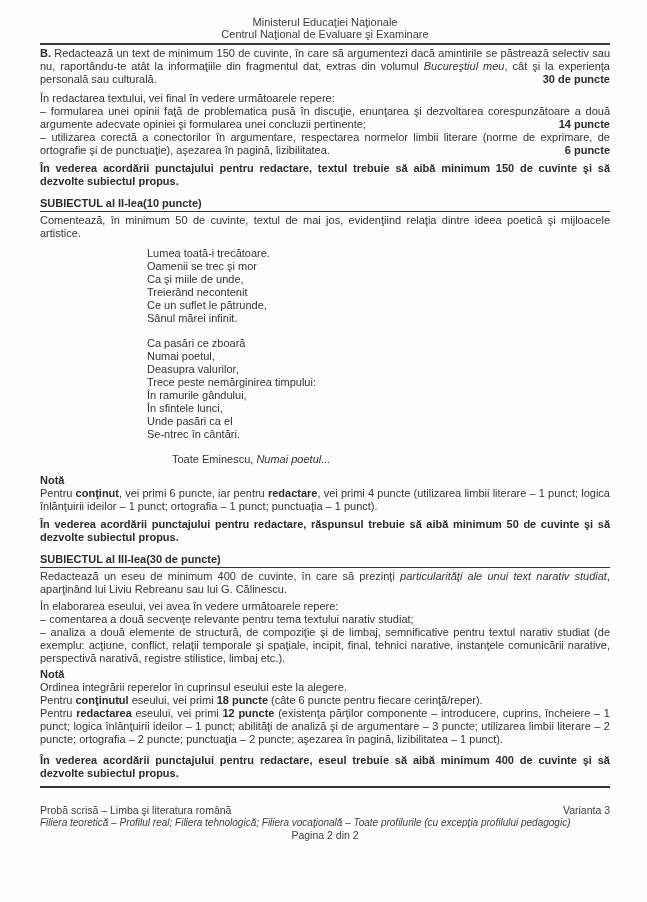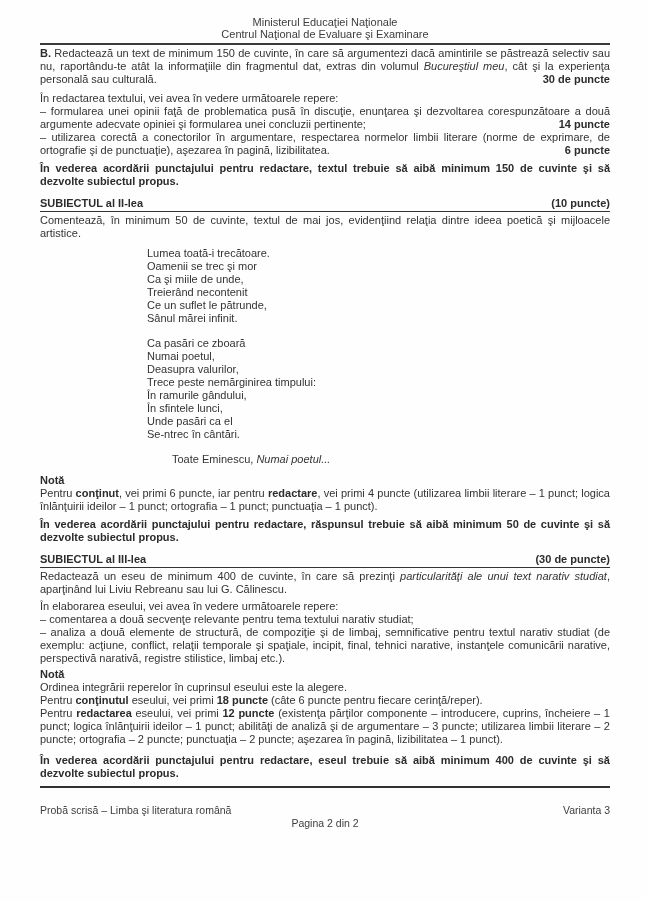--- a/index.html
+++ b/index.html
@@ -11,21 +11,21 @@
     overflow:hidden;
   }
   .doc-header{text-align:center;color:#3d3d3d;padding-bottom:3px;border-bottom:2px solid #3a3a3a;line-height:12px;}
   .just{text-align:justify;}
   .rel{position:relative;}
   .pts{position:absolute;right:0;bottom:0;font-weight:700;color:#2c2c2c;}
   .b{font-weight:700;color:#2c2c2c;}
   .i{font-style:italic;}
   .mt2{margin-top:2px;} .mt3{margin-top:3px;} .mt4{margin-top:4px;}
   .mt5{margin-top:5px;} .mt6{margin-top:6px;} .mt8{margin-top:8px;}
-  .sect{display:flex;justify-content:space-between;font-weight:700;color:#2c2c2c;
+  .sect{display:flex;font-weight:700;color:#2c2c2c;
         border-bottom:1.5px solid #333;margin-top:9px;padding-bottom:1px;}
   .poem{margin:7px 0 0 107px;}
   .stanza2{margin-top:12px;}
   .attrib{margin:12px 0 0 132px;}
   .boldnote{font-weight:700;color:#2c2c2c;text-align:justify;}
   .footer{border-top:2px solid #333;margin-top:6px;padding-top:16px;font-size:10.5px;color:#3d3d3d;line-height:12.5px;}
   .frow{display:flex;justify-content:space-between;}
   .fitalic{font-style:italic;font-size:10px;}
   .fpage{text-align:center;}
 </style>
@@ -37,21 +37,21 @@
   <div class="doc-header">
     <div>Ministerul Educaţiei Naţionale</div>
     <div>Centrul Naţional de Evaluare şi Examinare</div>
   </div>
 
   <div class="just rel mt2">
     <span class="b">B.</span><span> Redactează un text de minimum 150 de cuvinte, în care să argumentezi dacă amintirile se păstrează selectiv sau nu, raportându-te atât la informaţiile din fragmentul dat, extras din volumul </span><span class="i">Bucureştiul meu</span><span>, cât şi la experienţa personală sau culturală.</span>
     <span class="pts">30 de puncte</span>
   </div>
 
-  <div class="mt6">În redactarea textului, vei avea în vedere următoarele repere:</div>
+  <div class="mt6">În redactarea textului, vei final în vedere următoarele repere:</div>
 
   <div class="just rel">
     <span>– formularea unei opinii faţă de problematica pusă în discuţie, enunţarea şi dezvoltarea corespunzătoare a două argumente adecvate opiniei şi formularea unei concluzii pertinente;</span>
     <span class="pts">14 puncte</span>
   </div>
 
   <div class="just rel">
     <span>– utilizarea corectă a conectorilor în argumentare, respectarea normelor limbii literare (norme de exprimare, de ortografie şi de punctuaţie), aşezarea în pagină, lizibilitatea.</span>
     <span class="pts">6 puncte</span>
   </div>
@@ -119,16 +119,17 @@
     <span>Pentru </span><span class="b">redactarea</span><span> eseului, vei primi </span><span class="b">12 puncte</span><span> (existenţa părţilor componente – introducere, cuprins, încheiere – 1 punct; logica înlănţuirii ideilor – 1 punct; abilităţi de analiză şi de argumentare – 3 puncte; utilizarea limbii literare – 2 puncte; ortografia – 2 puncte; punctuaţia – 2 puncte; aşezarea în pagină, lizibilitatea – 1 punct).</span>
   </div>
 
   <div class="boldnote mt8">În vederea acordării punctajului pentru redactare, eseul trebuie să aibă minimum 400 de cuvinte şi să dezvolte subiectul propus.</div>
 
   <div class="footer">
     <div class="frow">
       <span>Probă scrisă – Limba şi literatura română</span>
       <span>Varianta 3</span>
     </div>
+    <div class="fitalic">Filiera teoretică – Profilul real; Filiera tehnologică; Filiera vocaţională – Toate profilurile (cu excepţia profilului pedagogic)</div>
     <div class="fpage">Pagina 2 din 2</div>
   </div>
 
 </div>
 
 </body></html>

